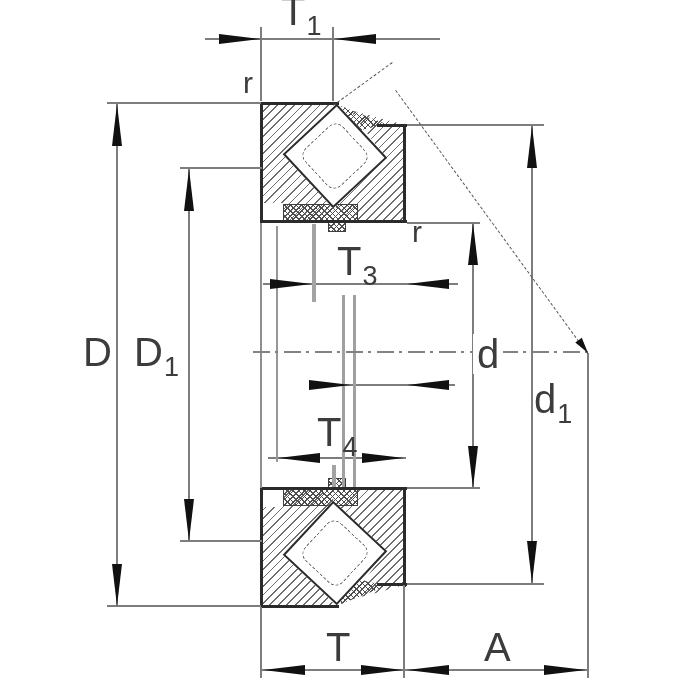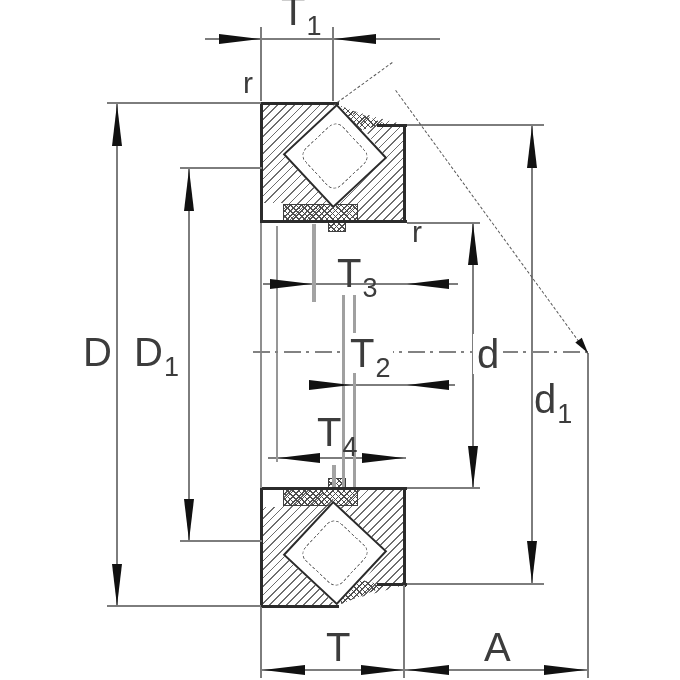--- a/index.html
+++ b/index.html
@@ -128,22 +128,21 @@
   <div class="ar aR" style="left:362px;top:453px"></div>
   <div class="ar aL" style="left:263px;top:665px"></div>
   <div class="ar aR" style="left:361px;top:665px"></div>
   <div class="ar aL" style="left:407px;top:665px"></div>
   <div class="ar aR" style="left:544px;top:665px"></div>
 
   <div class="lbl" style="left:281px;top:-9px"><span>T</span><span class="sub">1</span></div>
   <div class="lbl sm" style="left:243px;top:68px"><span>r</span></div>
   <div class="lbl" style="left:83px;top:332px"><span>D</span><span class="sub"></span></div>
   <div class="lbl" style="left:134px;top:332px"><span>D</span><span class="sub">1</span></div>
-  <div class="lbl" style="left:337px;top:253px"><span>T</span><span class="sub">3</span></div>
+  <div class="lbl" style="left:337px;top:241px"><span>T</span><span class="sub">3</span></div>
   <div class="lbl sm" style="left:412px;top:217px"><span>r</span></div>
-  <div class="lbl wbg" style="left:346px;top:333px"><span>T</span><span class="sub">2</span></div>
   <div class="lbl wbg" style="left:473px;top:334px"><span>d</span><span class="sub"></span></div>
   <div class="lbl" style="left:317px;top:412px"><span>T</span><span class="sub">4</span></div>
   <div class="lbl" style="left:534px;top:379px"><span>d</span><span class="sub">1</span></div>
   <div class="lbl" style="left:326px;top:627px"><span>T</span><span class="sub"></span></div>
   <div class="lbl" style="left:484px;top:627px"><span>A</span><span class="sub"></span></div>
 
 </div>
 
 </body></html>

